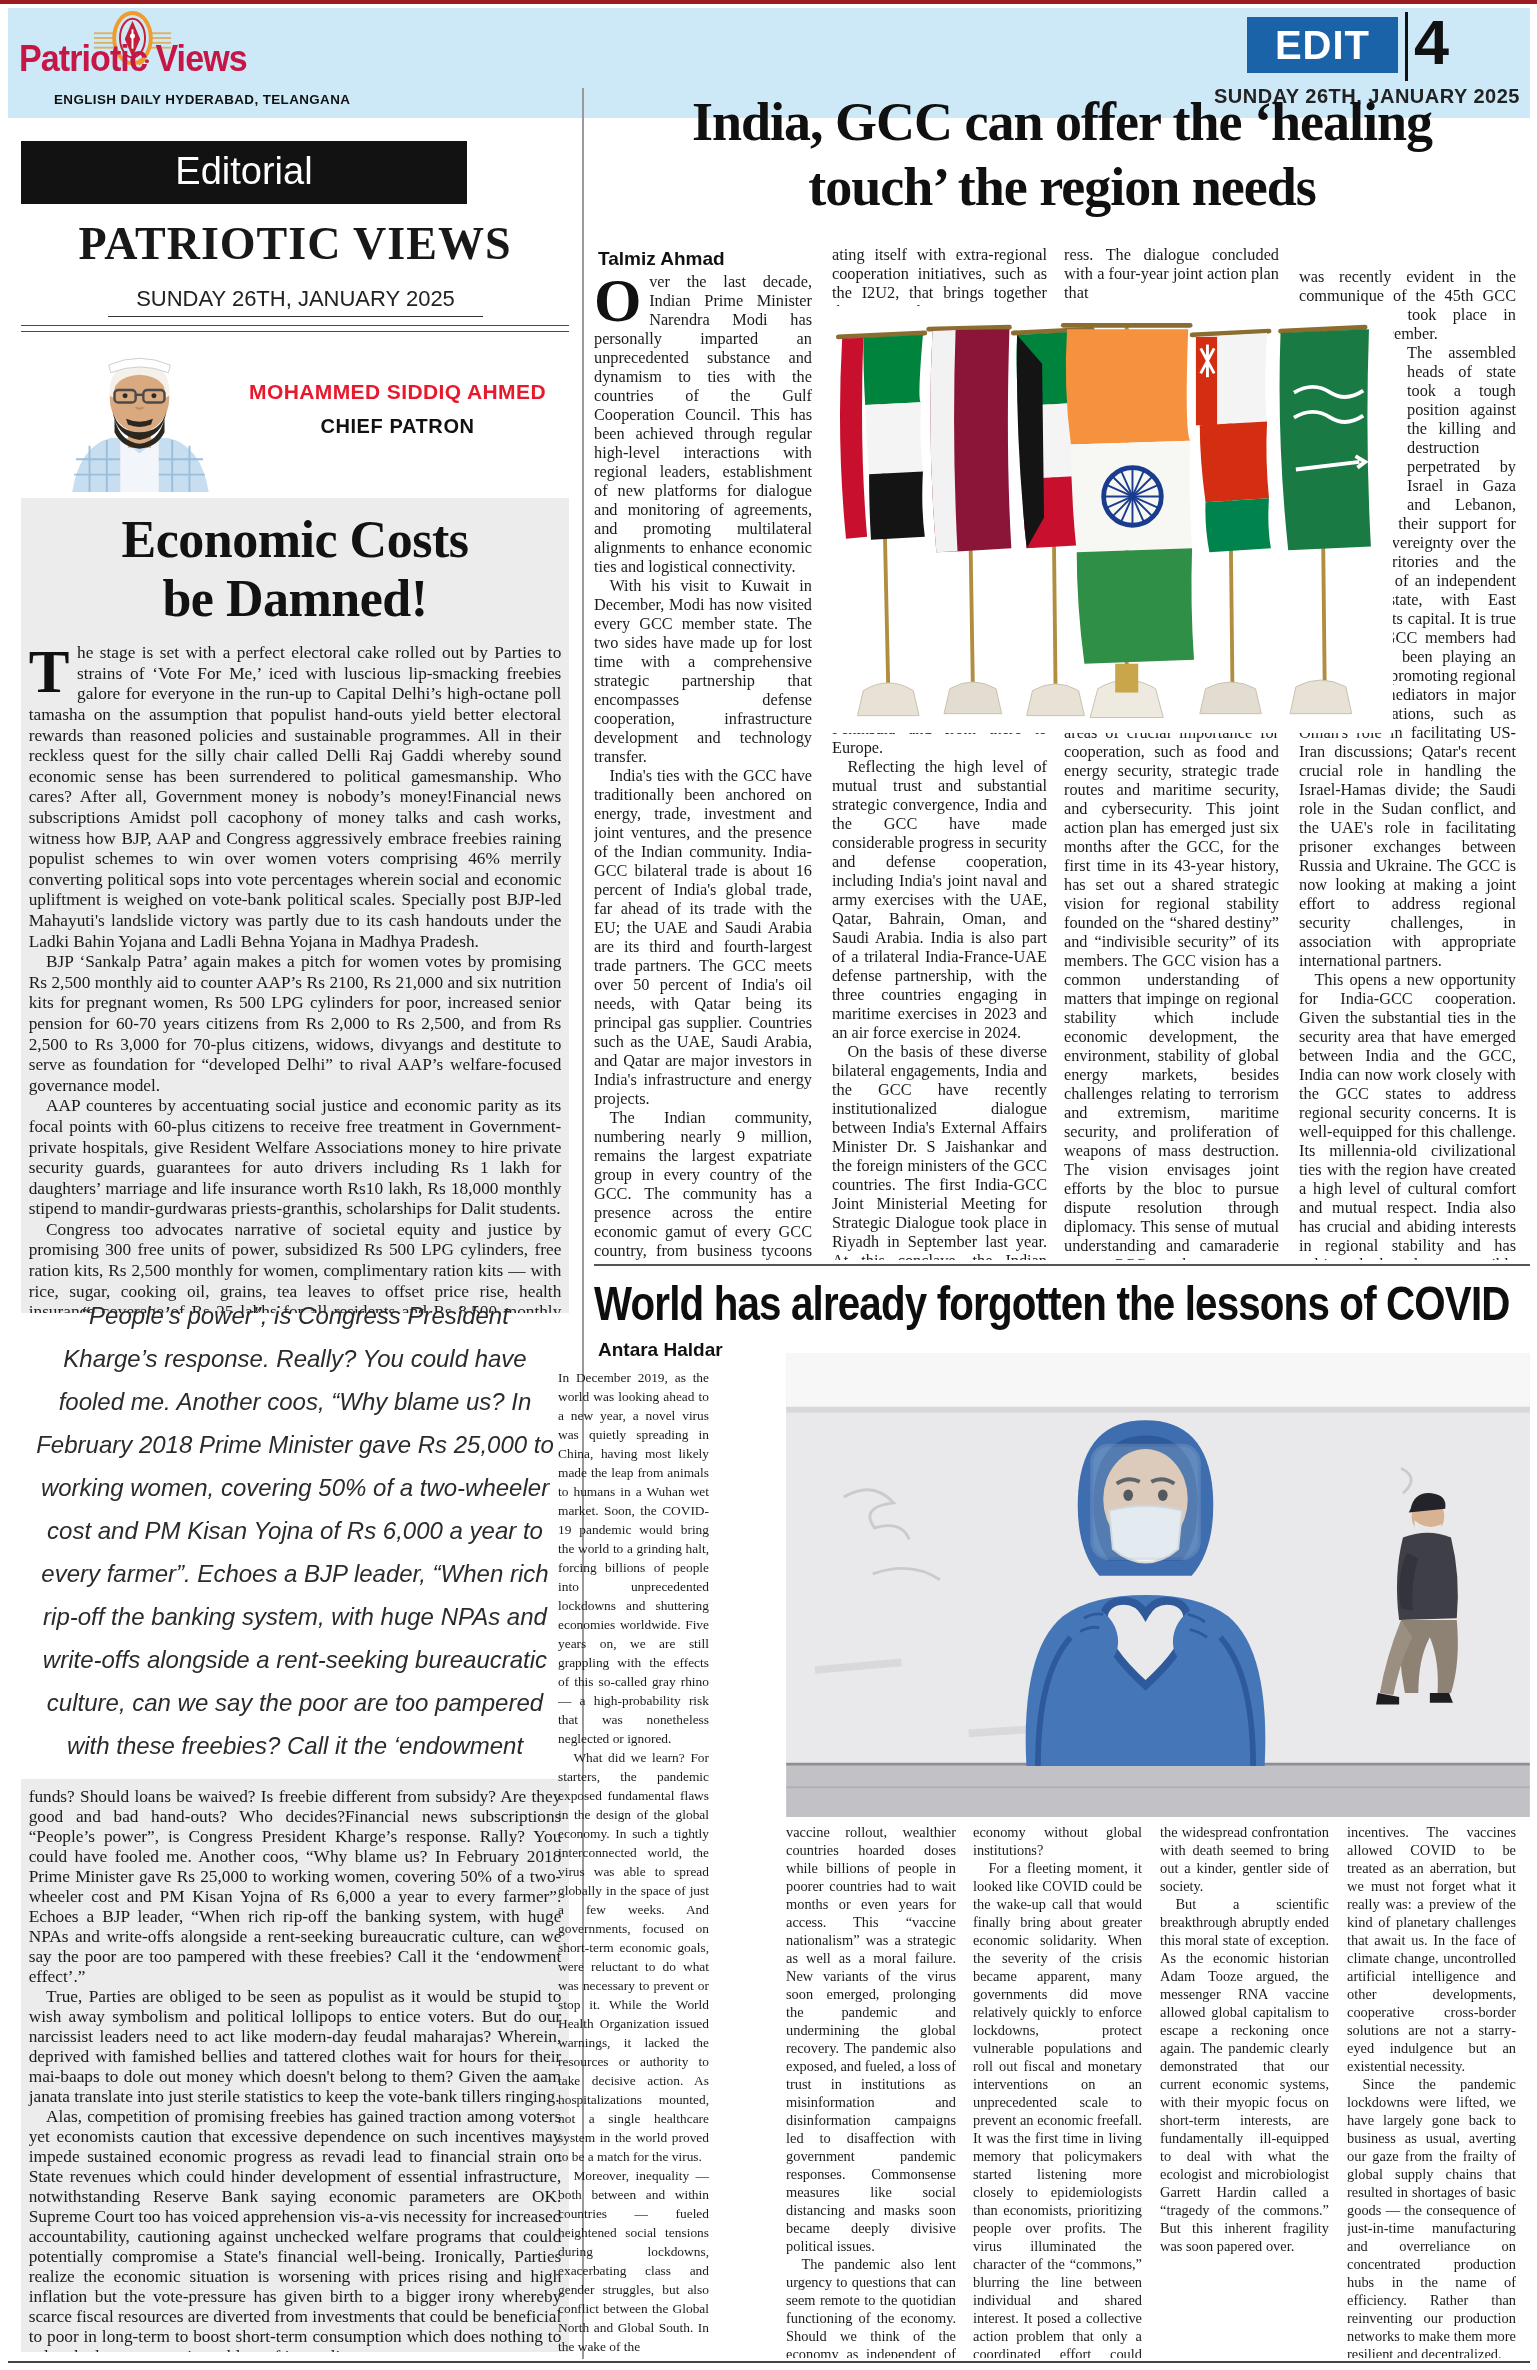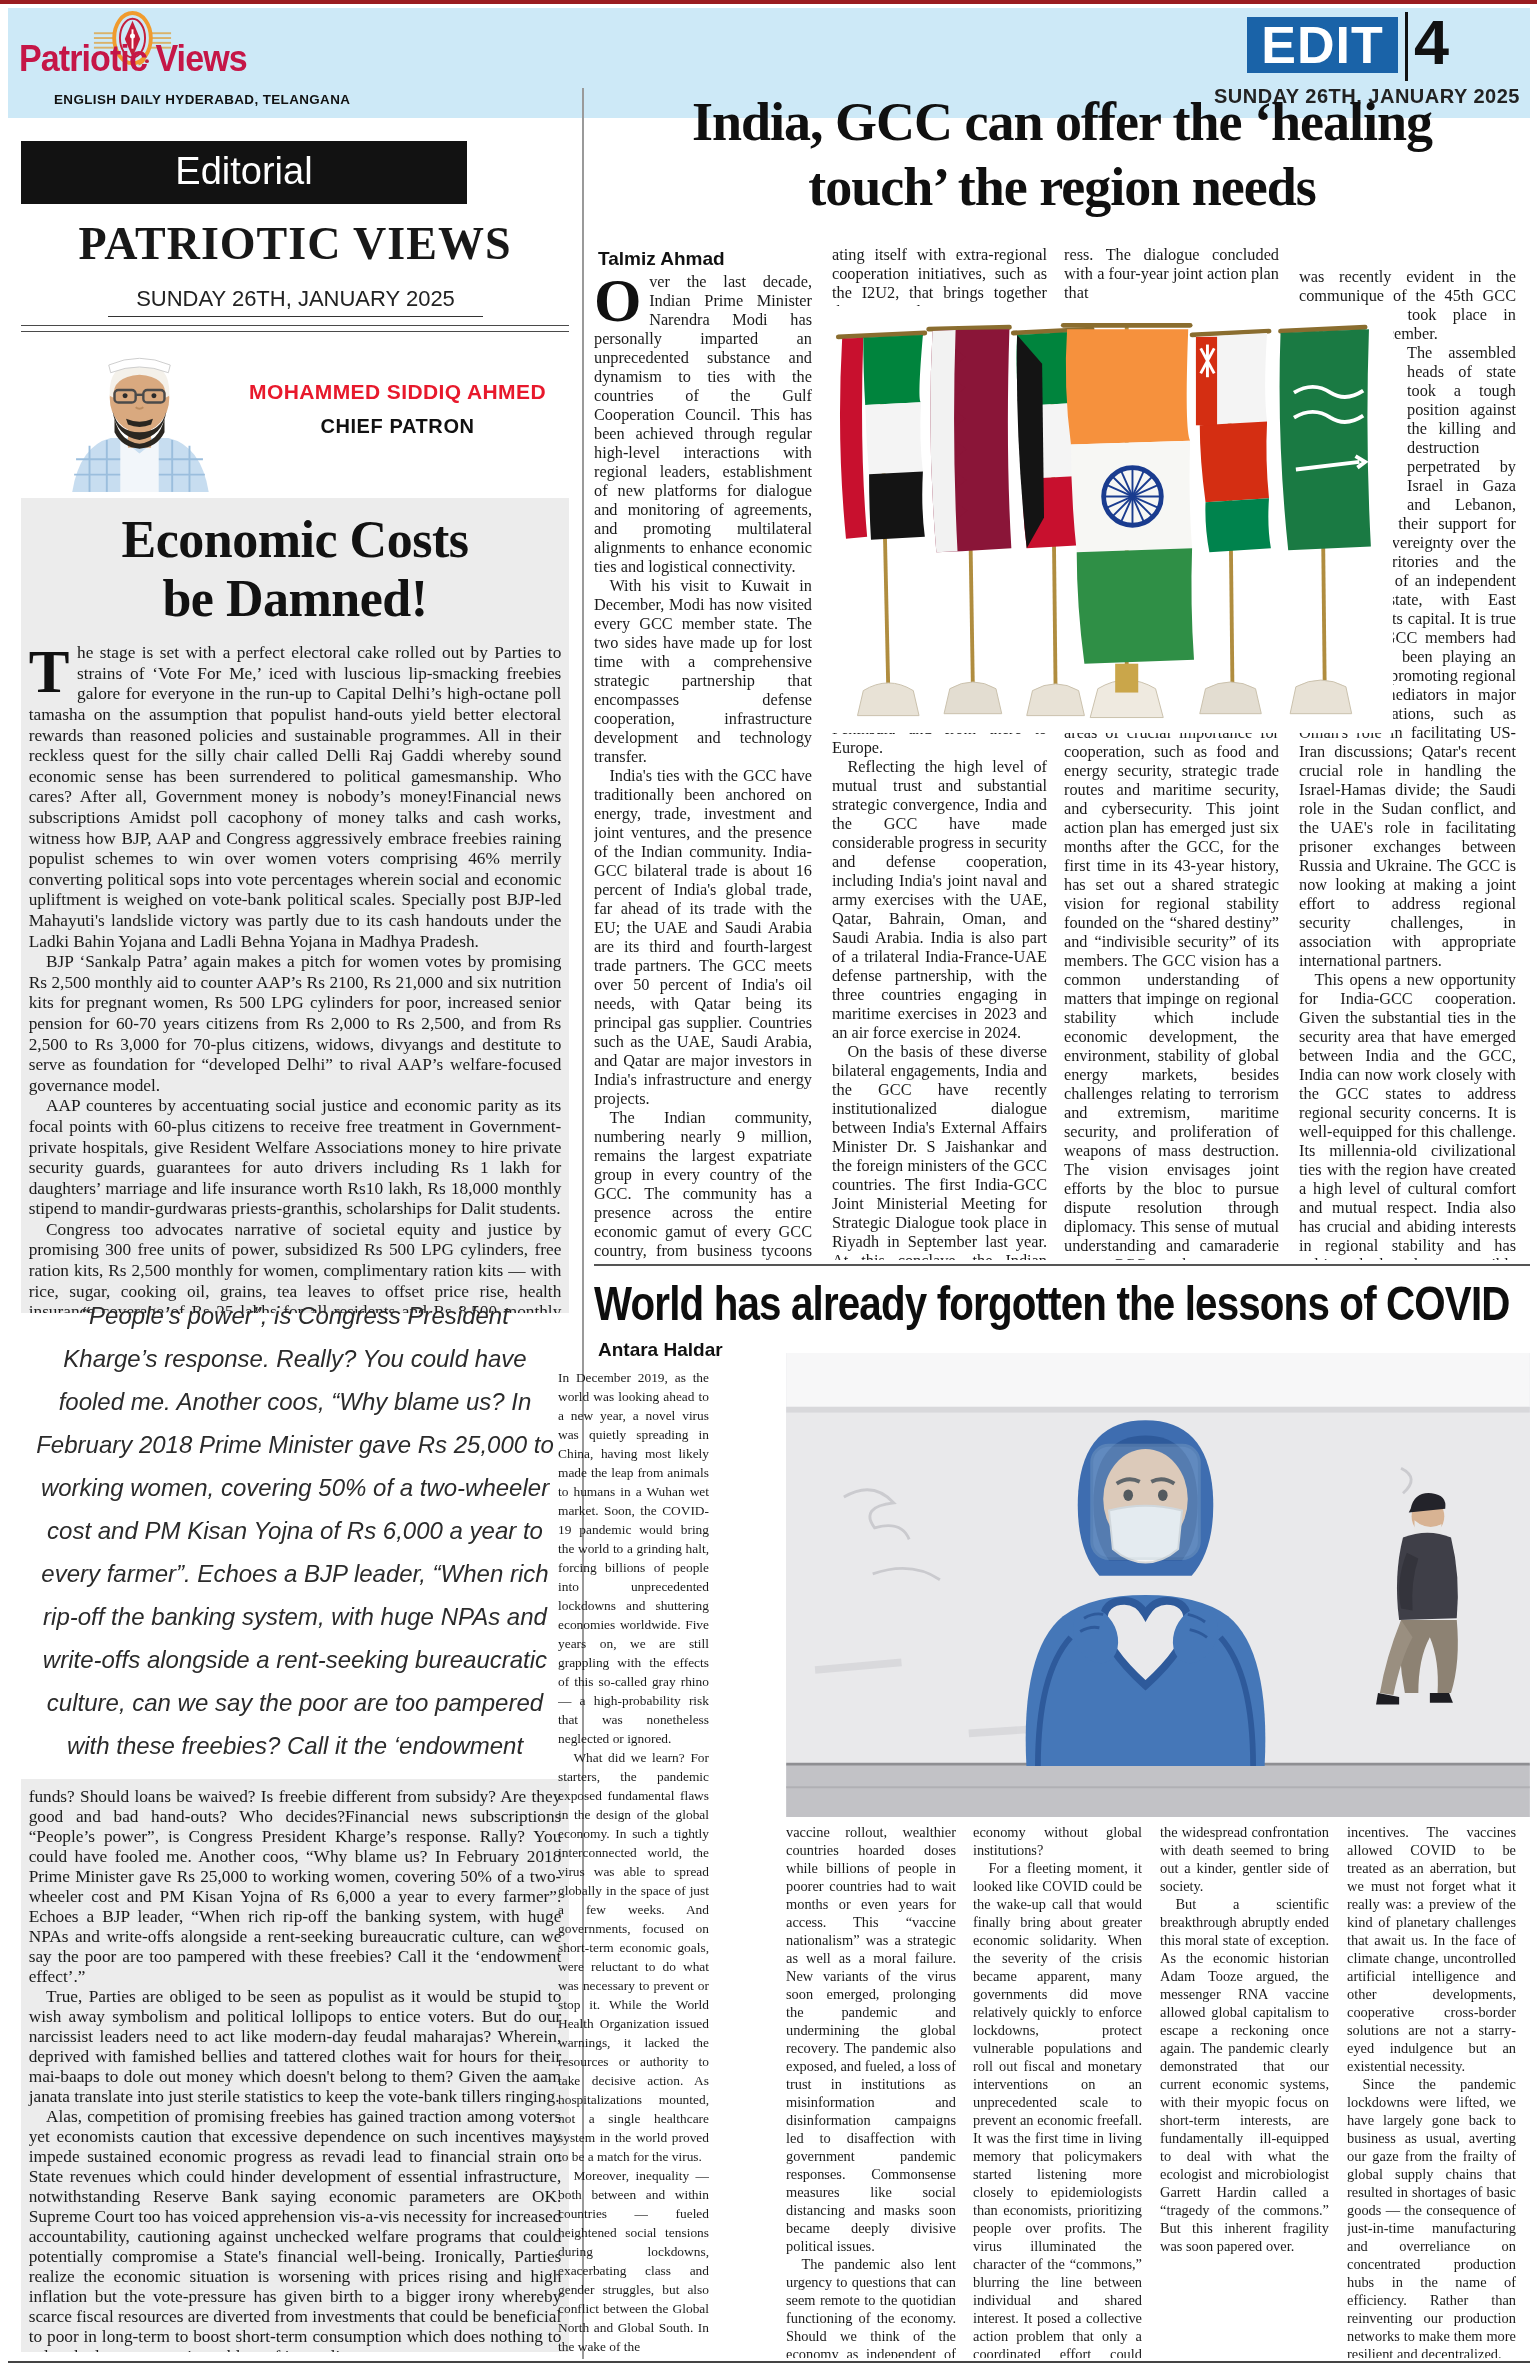--- a/index.html
+++ b/index.html
@@ -6,21 +6,21 @@
   html,body { background:#ffffff; }
   body { width:1537px; height:2371px; position:relative; font-family:"Liberation Serif", serif; color:#1a1a1a; overflow:hidden; }
   .abs { position:absolute; }
 
   
   .top-line { left:0; top:0; width:1537px; height:3.8px; background:#9a1c20; }
   .header-band { left:7.7px; top:7.7px; width:1522px; height:110px; background:#cde9f7; }
   .masthead-logo { left:92px; top:9.6px; width:81px; height:58px; }
   .masthead-title { left:19px; top:38px; width:307px; font-family:"Liberation Sans",sans-serif; font-weight:bold; font-size:37px; letter-spacing:-1px; color:#c51647; transform:scaleX(0.92); transform-origin:left; white-space:nowrap; }
   .masthead-tagline { left:54px; top:92px; font-family:"Liberation Sans",sans-serif; font-weight:bold; font-size:13.4px; letter-spacing:0.4px; color:#111; white-space:nowrap; }
-  .edit-badge { left:1247px; top:17.3px; width:151px; height:56px; background:#1a63a8; color:#fff; font-family:"Liberation Sans",sans-serif; font-weight:bold; font-size:52px; text-align:center; line-height:56px; letter-spacing:1px; }
+  .edit-badge { left:1247px; top:17.3px; width:151px; height:56px; background:#1a63a8; color:#fff; font-family:"Liberation Sans",sans-serif; font-weight:bold; font-size:40px; text-align:center; line-height:56px; letter-spacing:1px; }
   .edit-bar { left:1405px; top:11.5px; width:2.9px; height:69px; background:#111; }
   .page-number { left:1414px; top:5.8px; width:106px; font-family:"Liberation Sans",sans-serif; font-weight:bold; font-size:63px; color:#111; }
   .issue-date-top { left:1057px; top:85px; width:463px; text-align:right; font-family:"Liberation Sans",sans-serif; font-weight:bold; font-size:20px; color:#222; letter-spacing:0.5px; }
 
   
   .v-divider { left:582px; top:88px; width:1.9px; height:2271px; background:#9a9a9a; }
   .mid-rule { left:594px; top:1264px; width:936px; height:1.9px; background:#555; }
   .bottom-rule { left:7.7px; top:2361px; width:1522px; height:1.9px; background:#444; }
   .dbl-rule { left:21px; width:548px; height:6.7px; border-top:1.9px solid #4a4a4a; border-bottom:1.9px solid #4a4a4a; }
 

